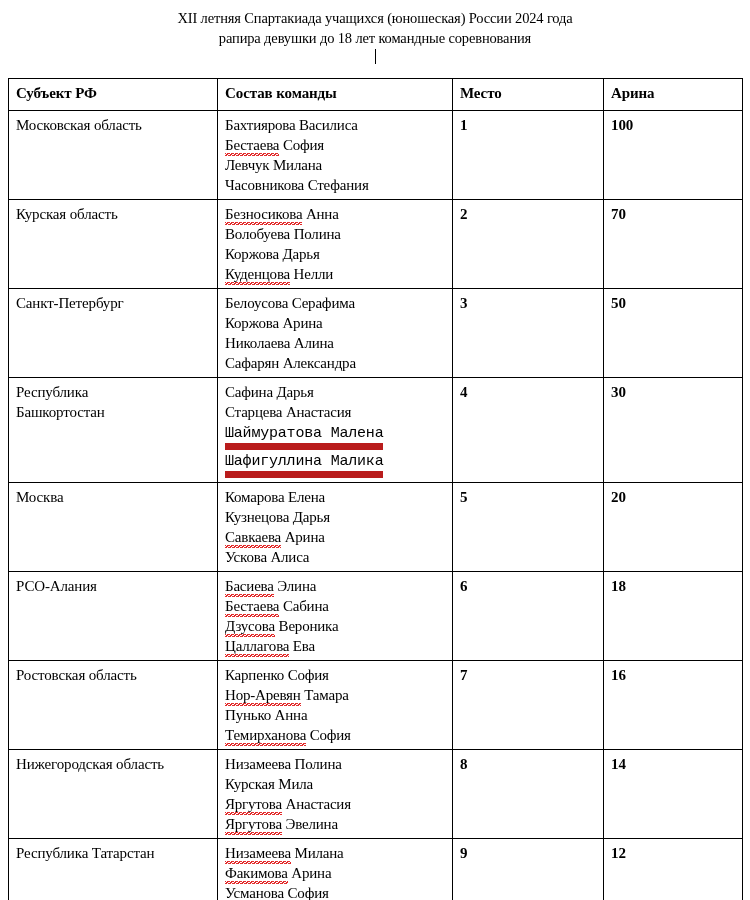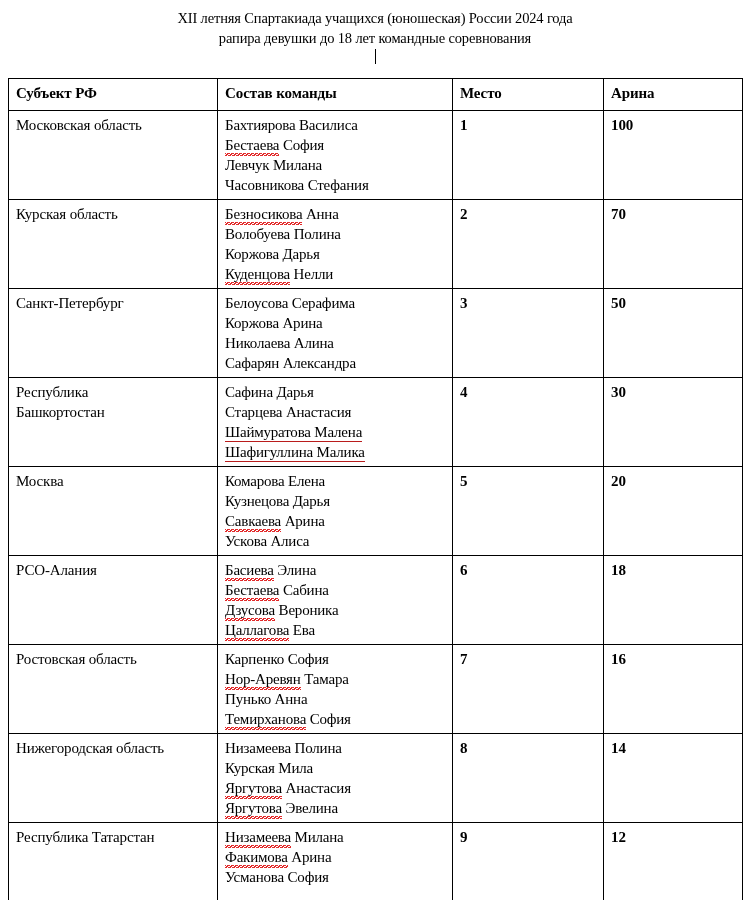--- a/index.html
+++ b/index.html
@@ -113,22 +113,23 @@
       repeating-linear-gradient(135deg,
         #e02020 0px, #e02020 1px,
         transparent 1px, transparent 2px);
     background-size: 4px 3px;
     background-repeat: repeat-x;
     opacity: 0.95;
   }
   
   .ul {
     display: inline-block;
-    border-bottom: 1px solid #b91c1c;
+    border-bottom: 7px solid #b91c1c;
     line-height: 18px;
+    font-family: Liberation Mono, monospace;
   }
   .subject-line {
     display: block;
     white-space: nowrap;
   }
 </style>
 </head>
 <body>
 
 <div class="doc-title">

